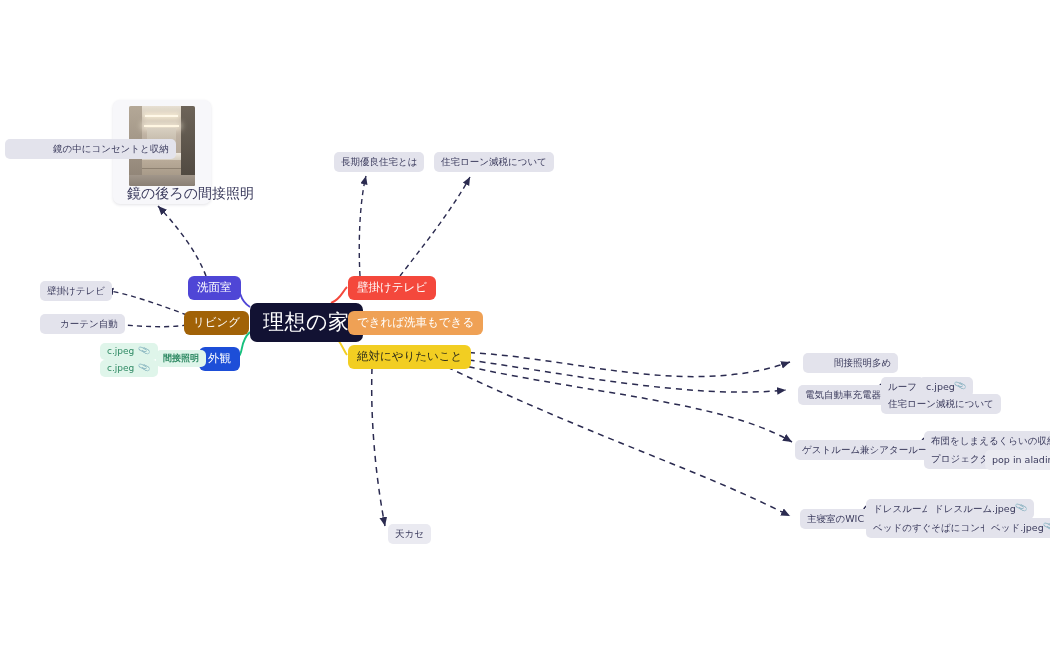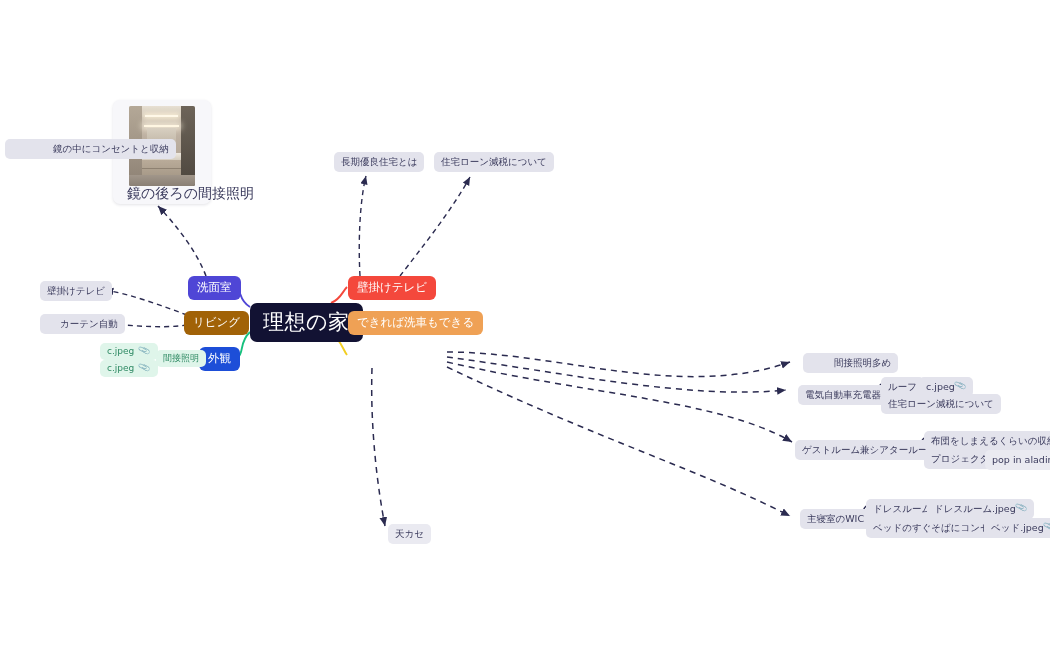--- a/index.html
+++ b/index.html
@@ -181,20 +181,21 @@
     <path d="M851,516 L859,516 C863,516 863,506 867,506" stroke="#2b2b50" stroke-width="1.3" fill="none"></path>
     <path d="M859,516 C863,516 863,525 867,525" stroke="#2b2b50" stroke-width="1.3" fill="none"></path>
     <path d="M917,506 L928,506" stroke="#2b2b50" stroke-width="1.3" fill="none"></path>
     <path d="M974,525 L985,525" stroke="#2b2b50" stroke-width="1.3" fill="none"></path>
   </svg>
 
   <div class="node n-root" style="left:250px; top:303px;">理想の家</div>
 
   <div class="node n-main red" style="left:348px; top:276px;">壁掛けテレビ</div>
   <div class="node n-main orange" style="left:348px; top:311px;">できれば洗車もできる</div>
+  <div class="node n-main yellow" style="left:348px; top:345px;">絶対にやりたいこと</div>
 
   <div class="node n-main indigo" style="left:188px; top:276px;">洗面室</div>
   <div class="node n-main blue" style="left:184px; top:311px;">リビング</div>
   <div class="node n-main green" style="left:199px; top:347px;">外観</div>
 
   <div class="node n-pill" style="left:334px; top:152px;">長期優良住宅とは</div>
   <div class="node n-pill" style="left:434px; top:152px;">住宅ローン減税について</div>
 
   <div class="node n-photo" style="left:113px; top:100px;">
     <div class="photo-img">
@@ -211,21 +212,21 @@
       <div class="tap"></div>
       <div class="floor"></div>
     </div>
     <div class="photo-caption">鏡の後ろの間接照明</div>
   </div>
   <div class="node n-pill" style="left:5px; top:139px;padding-left:48px;">鏡の中にコンセントと収納</div>
 
   <div class="node n-pill" style="left:40px; top:281px;">壁掛けテレビ</div>
   <div class="node n-pill" style="left:40px; top:314px;padding-left:20px;">カーテン自動</div>
 
-  <div class="node n-mint" style="left:156px; top:350px;">間接照明</div>
+  <div class="node n-mint" style="left:156px; top:350px;font-weight:bold;">間接照明</div>
   <div class="node n-mint" style="left:100px; top:343px;">
     <span>c.jpeg</span>
     <span class="clip">📎</span>
   </div>
   <div class="node n-mint" style="left:100px; top:360px;">
     <span>c.jpeg</span>
     <span class="clip">📎</span>
   </div>
 
   <div class="node n-pill" style="left:803px; top:353px;padding-left:31px;">間接照明多め</div>

